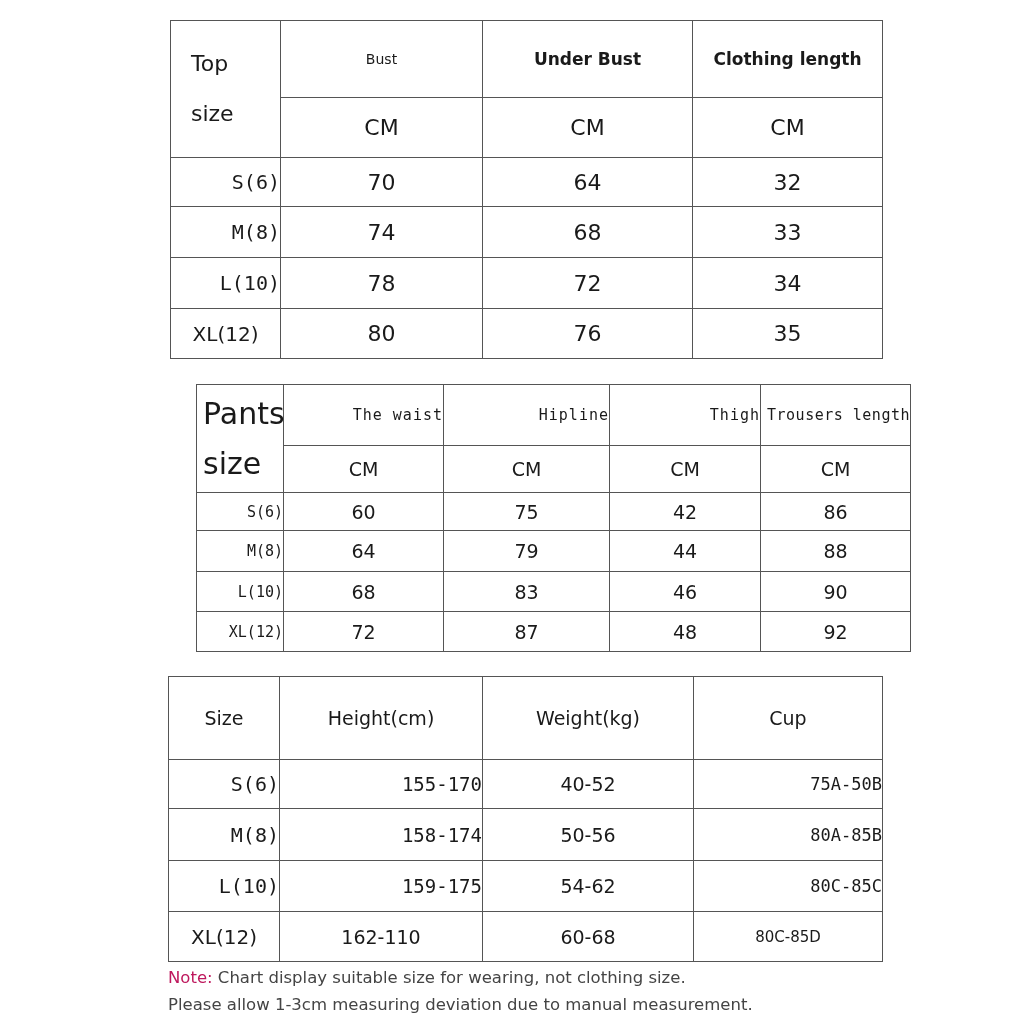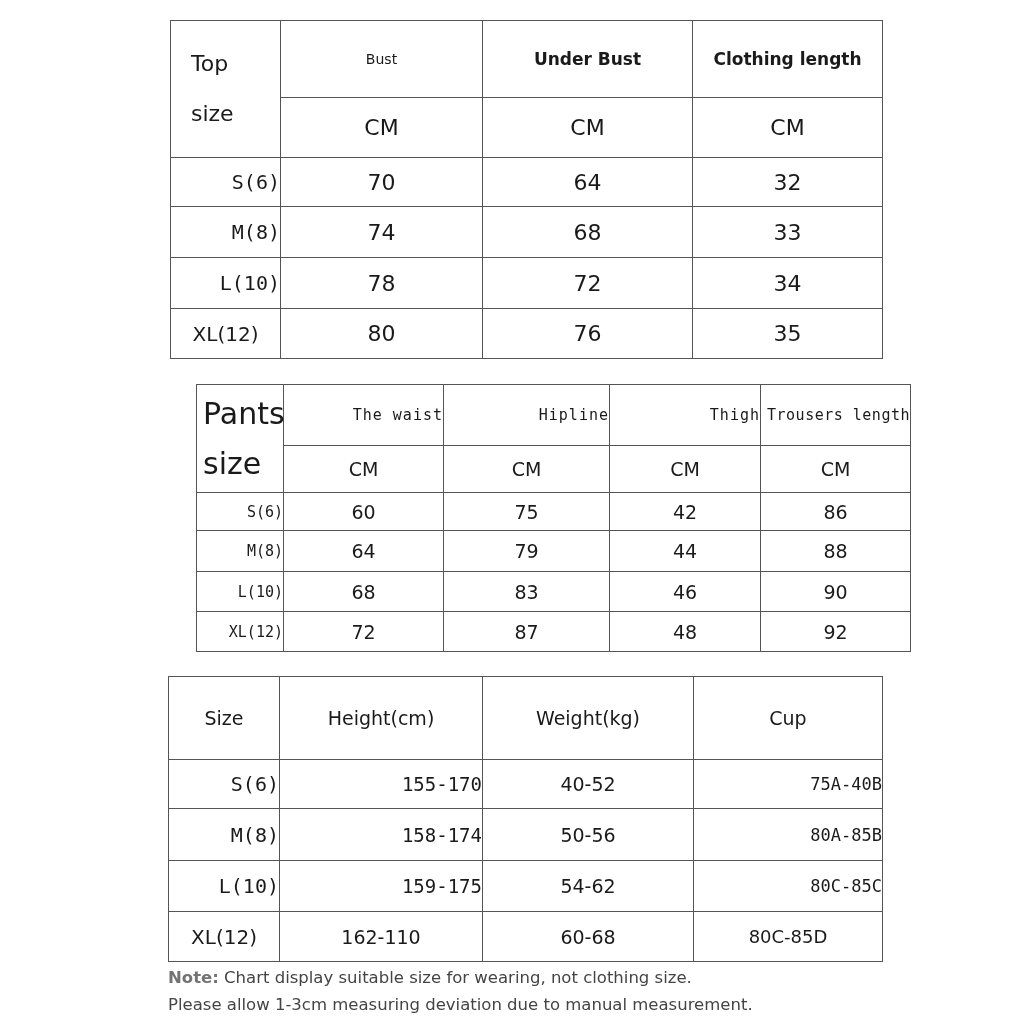--- a/index.html
+++ b/index.html
@@ -20,21 +20,21 @@
   #pants td { font-size:19px; }
   #pants .hdr { font-size:15px; letter-spacing:1px; }
   #pants .size { font-size:15px; }
   #pants .big { font-size:30px; padding-left:6px; }
 
   #body { left:168px; top:676px; width:714px; }
   #body td { font-size:19px; }
   #body .size { font-size:20px; }
 
   .note { position:absolute; left:168px; font-size:16.5px; color:#444; font-family:"DejaVu Sans", sans-serif; white-space:nowrap; }
-  .note b { color:#737373; font-weight:bold; }
+  .note b { color:#be185d; font-weight:normal; }
 </style>
 </head>
 <body>
 
 <table id="top">
   <colgroup>
       <col style="width:110px">
       <col style="width:202px">
       <col style="width:210px">
       <col style="width:190px">
@@ -148,37 +148,37 @@
       <tr style="height:83px">
     <td class="sans">Size</td>
     <td class="sans">Height(cm)</td>
     <td class="sans">Weight(kg)</td>
     <td class="sans">Cup</td>
   </tr>
   <tr style="height:49px">
     <td class="mono size">S(6)</td>
     <td class="mono">155-170</td>
     <td class="sans">40-52</td>
-    <td class="mono" style="font-size:17px">75A-40B</td>
+    <td class="mono" style="font-size:17px">75A-50B</td>
   </tr>
   <tr style="height:52px">
     <td class="mono size">M(8)</td>
     <td class="mono">158-174</td>
     <td class="sans">50-56</td>
     <td class="mono" style="font-size:17px">80A-85B</td>
   </tr>
   <tr style="height:51px">
     <td class="mono size">L(10)</td>
     <td class="mono">159-175</td>
     <td class="sans">54-62</td>
     <td class="mono" style="font-size:17px">80C-85C</td>
   </tr>
   <tr style="height:50px">
     <td class="sans size">XL(12)</td>
     <td class="sans">162-110</td>
     <td class="sans">60-68</td>
-    <td class="sans" style="font-size:18px">80C-85D</td>
+    <td class="sans" style="font-size:15px">80C-85D</td>
   </tr>
 </tbody>
   </table>
 
 <div class="note" style="top:968px"><b>Note:</b><span> Chart display suitable size for wearing, not clothing size.</span></div>
 <div class="note" style="top:995px">Please allow 1-3cm measuring deviation due to manual measurement.</div>
 
 </body></html>

